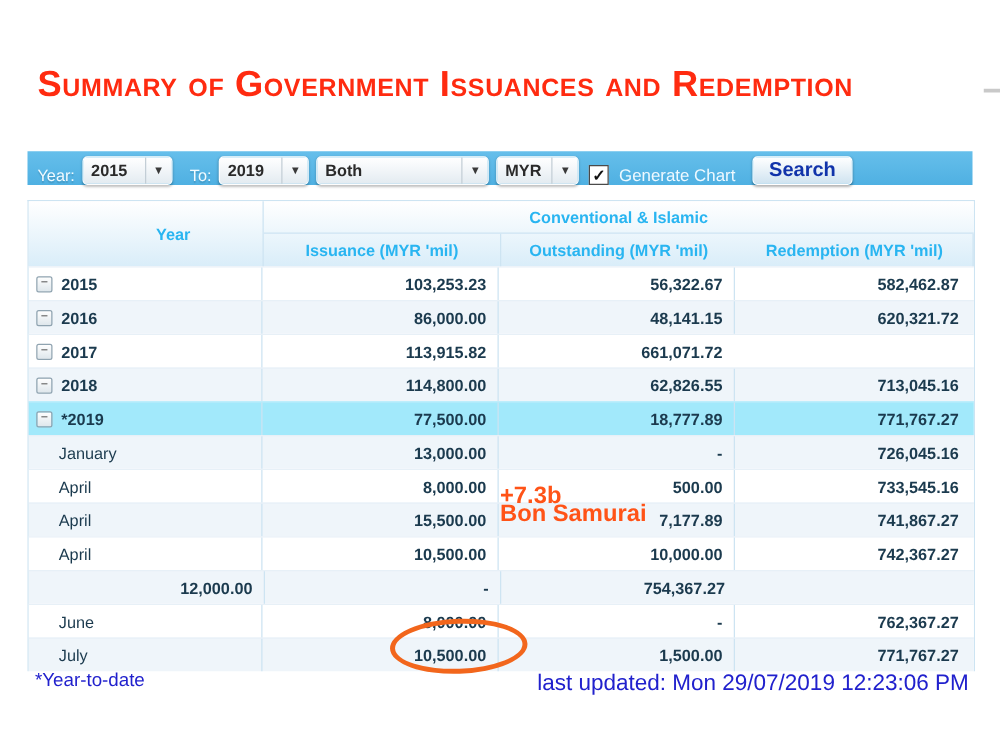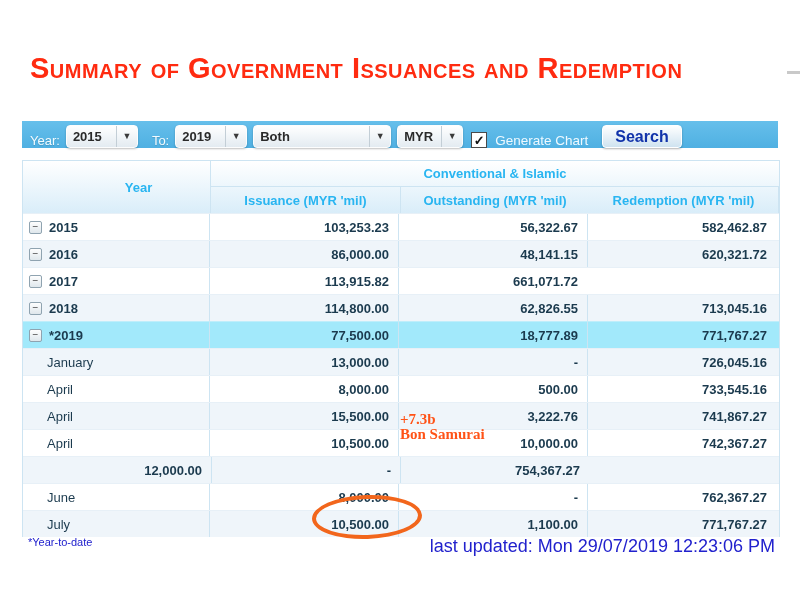--- a/index.html
+++ b/index.html
@@ -86,30 +86,30 @@
   .t-row.year .row-label{font-weight:bold;}
   .t-row.month .cell-year{padding-left:24px;}
   .collapse-icon{
     width:11px;height:11px;margin-right:7px;border:1px solid #8fa3b0;border-radius:2px;
     background:linear-gradient(#fefefe,#dfe7ec);
     display:flex;align-items:center;justify-content:center;
     font-size:10px;line-height:1;color:#444;cursor:pointer;flex:0 0 auto;
   }
   
   .samurai-note{
-    position:absolute;left:400px;top:412px;z-index:5;
-    color:var(--annot-orange);font-weight:bold;font-size:15px;line-height:15px;white-space:nowrap;font-family:Liberation Serif, serif;
+    position:absolute;left:400px;top:389px;z-index:5;
+    color:var(--annot-orange);font-weight:bold;font-size:19px;line-height:15px;white-space:nowrap;
   }
   .circle-annot{
     position:absolute;left:312px;top:495px;width:102px;height:36px;z-index:5;
     border:4px solid var(--circle-orange);border-radius:50%;
     transform:rotate(-2deg);pointer-events:none;
   }
   
-  .footnote{position:absolute;left:28px;top:536px;color:var(--footer-blue);font-size:11px;}
+  .footnote{position:absolute;left:28px;top:536px;color:var(--footer-blue);font-size:15px;}
   .last-updated{position:absolute;right:25px;top:536px;color:var(--footer-blue);font-size:18px;}
 </style>
 </head>
 <body>
 
 <h1 class="page-title">Summary of Government Issuances and Redemption</h1>
 <div class="title-dash"></div>
 
 <div class="filter-bar">
   <span class="bar-label">Year:</span>
@@ -211,21 +211,21 @@
     <div class="cell cell-num">8,000.00</div>
     <div class="cell cell-num">500.00</div>
     <div class="cell cell-num last">733,545.16</div>
   </div>
       <div class="t-row month alt">
     <div class="cell cell-year">
 
       <span class="row-label">April</span>
     </div>
     <div class="cell cell-num">15,500.00</div>
-    <div class="cell cell-num">3,222.76</div>
+    <div class="cell cell-num">7,177.89</div>
     <div class="cell cell-num last">741,867.27</div>
   </div>
       <div class="t-row month">
     <div class="cell cell-year">
 
       <span class="row-label">April</span>
     </div>
     <div class="cell cell-num">10,500.00</div>
     <div class="cell cell-num">10,000.00</div>
     <div class="cell cell-num last">742,367.27</div>
@@ -243,21 +243,21 @@
     <div class="cell cell-num">8,000.00</div>
     <div class="cell cell-num">-</div>
     <div class="cell cell-num last">762,367.27</div>
   </div>
       <div class="t-row month alt">
     <div class="cell cell-year">
 
       <span class="row-label">July</span>
     </div>
     <div class="cell cell-num">10,500.00</div>
-    <div class="cell cell-num">1,100.00</div>
+    <div class="cell cell-num">1,500.00</div>
     <div class="cell cell-num last">771,767.27</div>
   </div>
     </div>
 </div>
 
 <div class="samurai-note">
   <div>+7.3b</div>
   <div>Bon Samurai</div>
 </div>
 <div class="circle-annot"></div>

